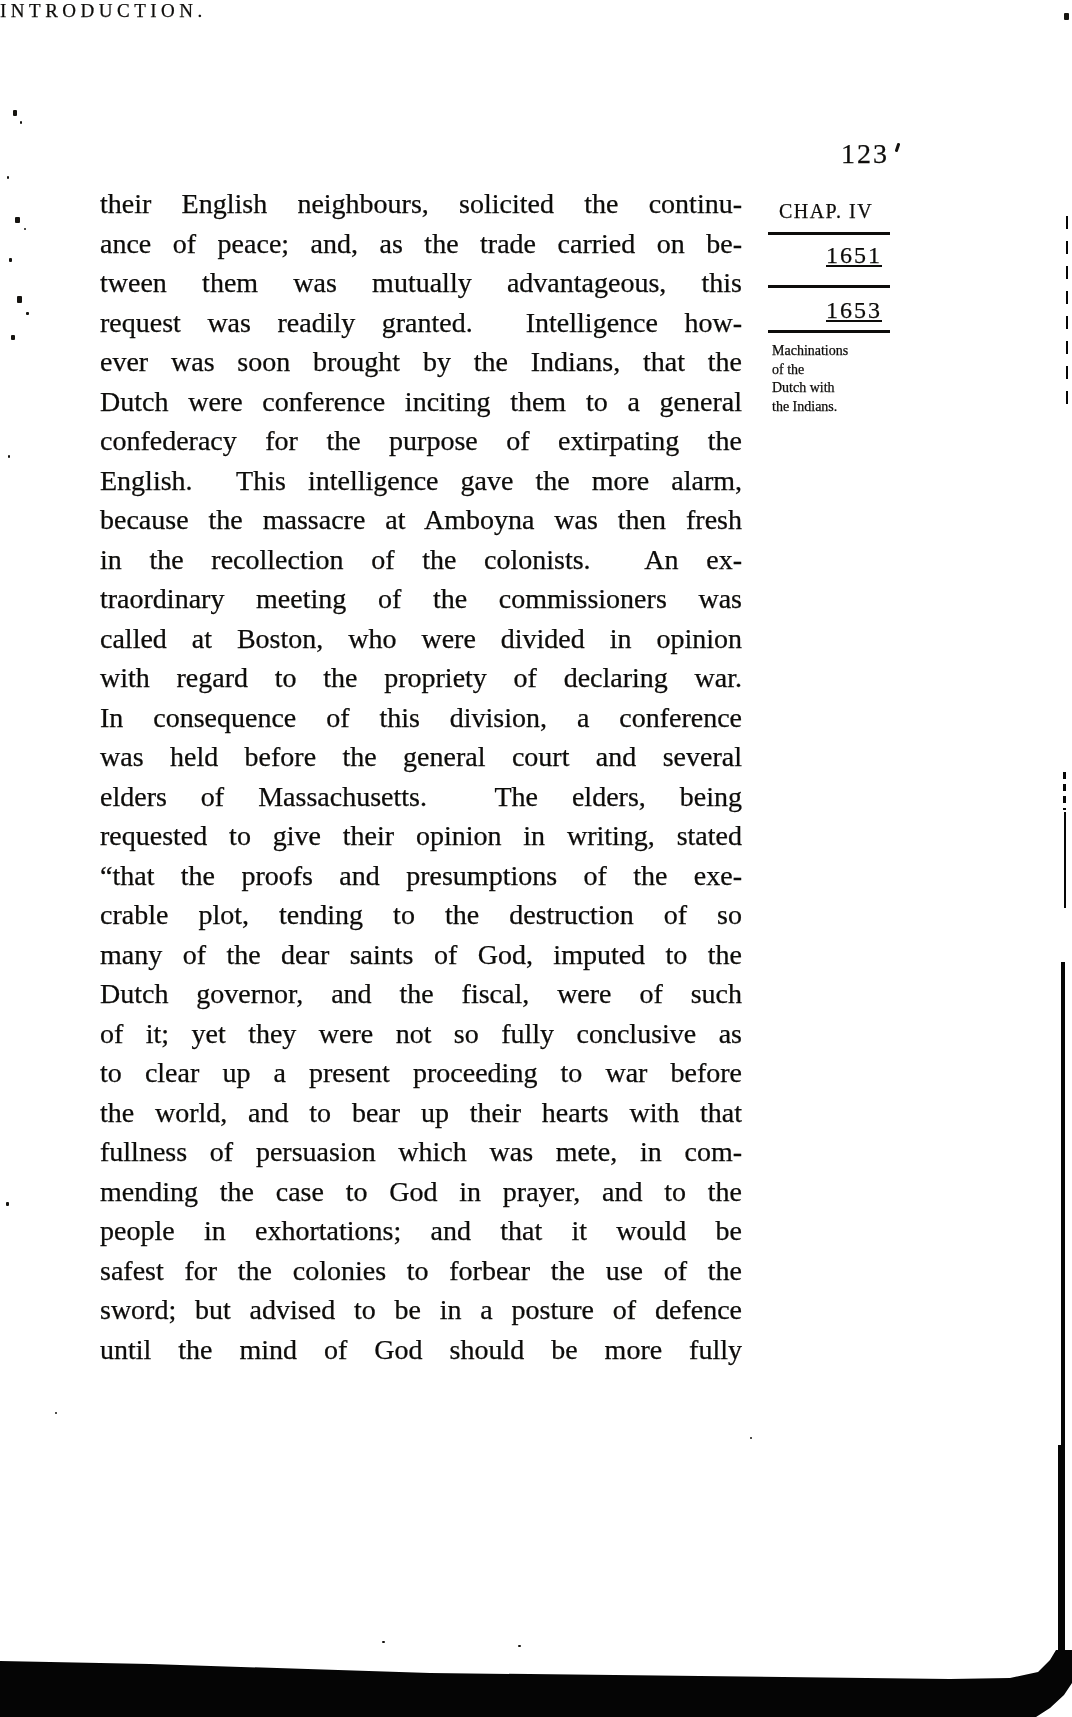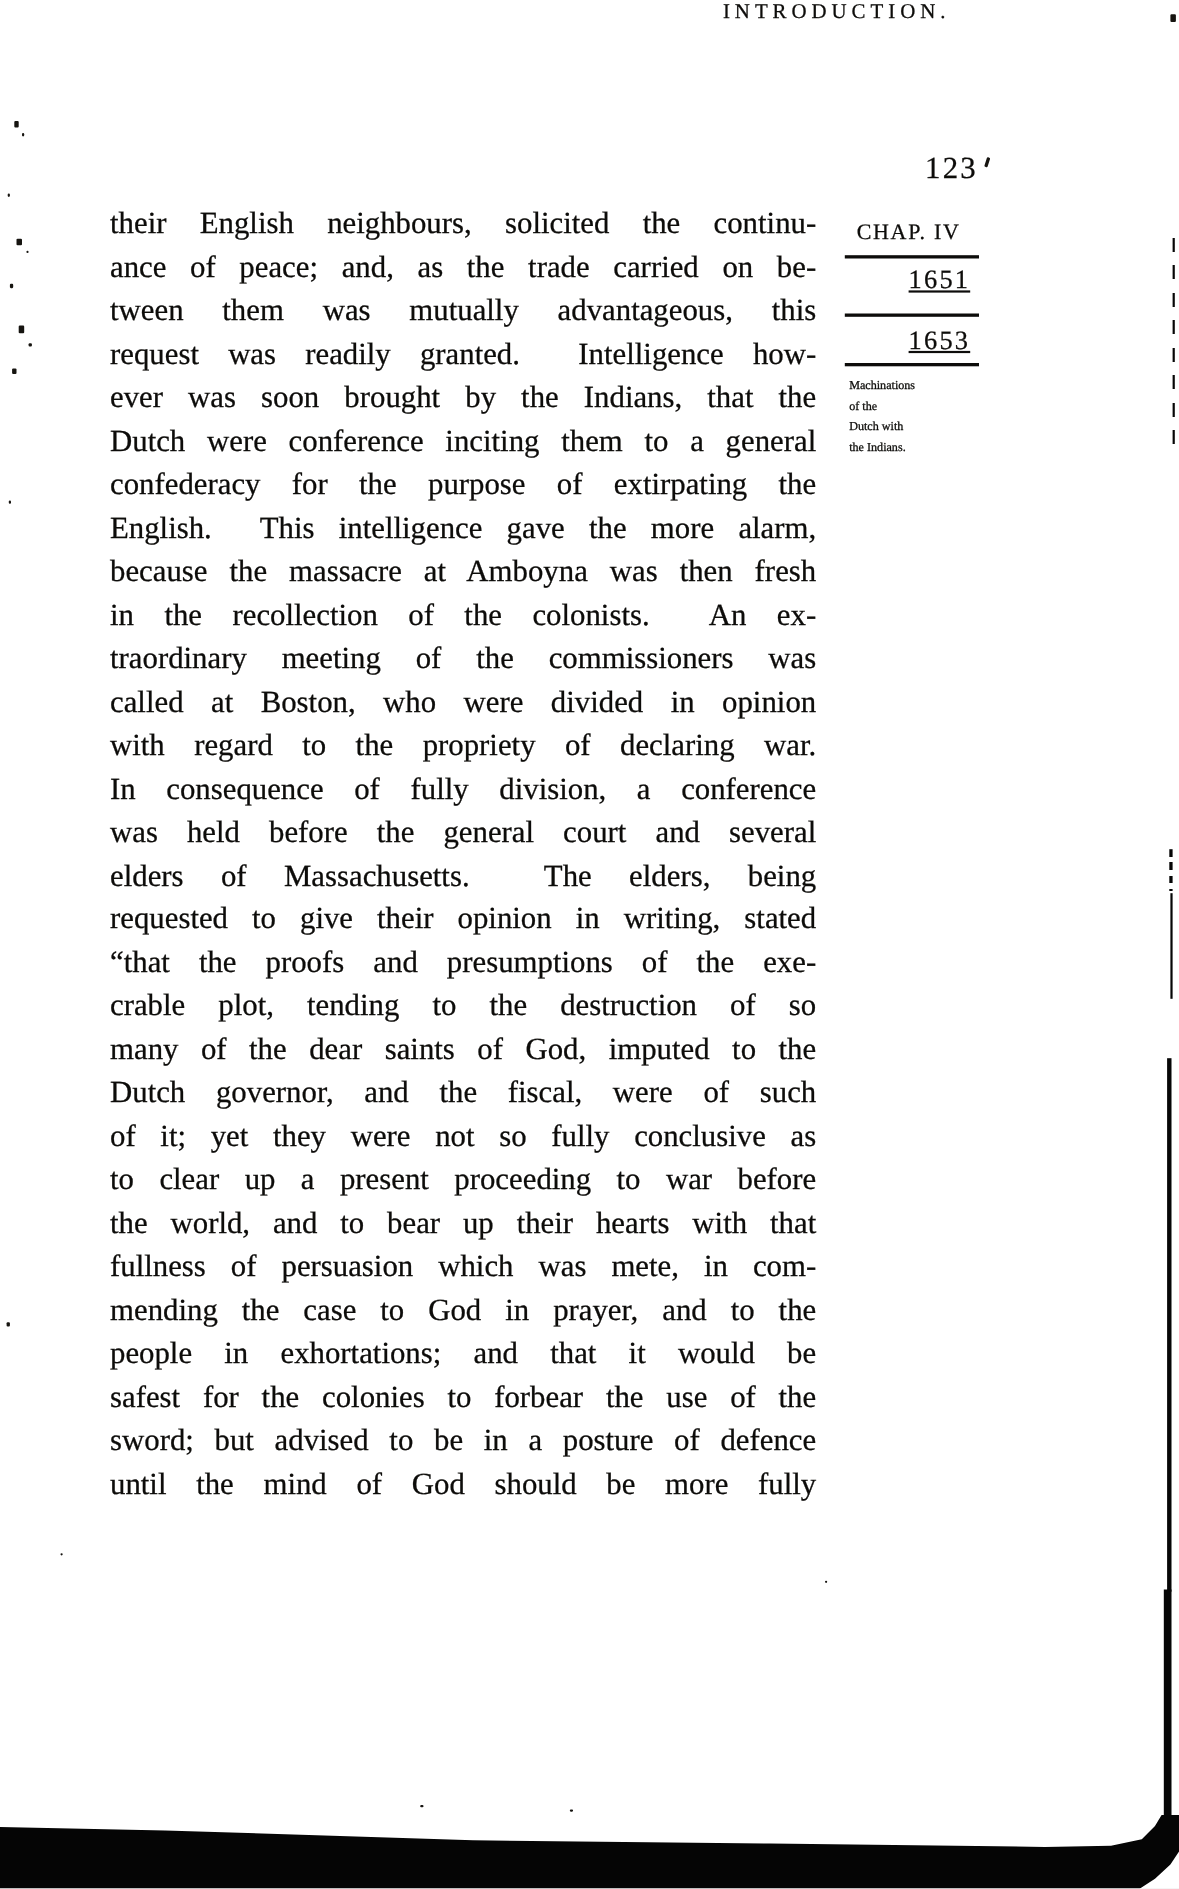--- a/index.html
+++ b/index.html
@@ -8,24 +8,23 @@
     width:1072px;height:1717px;
     background:#ffffff;
     overflow:hidden;
     font-family:"Liberation Serif","DejaVu Serif",serif;
     color:#0d0c0a;
     -webkit-text-stroke:0.25px currentColor;
   }
   
   .running-title{
     position:absolute;left:0;top:147;width:844px;
-    text-align:right;
+    text-align:left;
     font-size:19px;letter-spacing:4.5px;
     color:#0d0c0a;
-    padding-left:20px;
   }
   .page-number{
     position:absolute;left:841px;top:138px;
     font-size:28px;letter-spacing:2px;text-align:right;
   }
   
   .body-block{
     position:absolute;left:100px;top:184px;width:642px;
   }
   .bodyline{
@@ -54,21 +53,21 @@
     position:absolute;left:0;width:112px;
     text-align:right;
     font-size:24px;letter-spacing:2px;text-decoration:underline;
   }
   .y1{top:42px;}
   .y2{top:97px;}
   .sidenote{
     position:absolute;left:2px;top:142px;width:124px;
   }
   .sidenote-line{
-    font-size:11px;line-height:18.5px;font-family:Liberation Serif, serif;
+    font-size:14px;line-height:18.5px;font-family:Liberation Serif, serif;
   }
   
   .edge-line{position:absolute;background:#060606;}
   .edge-dashed{
     position:absolute;
     background:repeating-linear-gradient(to bottom,#060606 0 13px,transparent 13px 25px);
   }
   .bottom-band{
     position:absolute;left:0;top:1650px;width:1072px;height:67px;
     background:#050505;
@@ -93,21 +92,21 @@
       <div class="bodyline">request was readily granted.&nbsp; Intelligence how-</div>
       <div class="bodyline">ever was soon brought by the Indians, that the</div>
       <div class="bodyline">Dutch were conference inciting them to a general</div>
       <div class="bodyline">confederacy for the purpose of extirpating the</div>
       <div class="bodyline">English.&nbsp; This intelligence gave the more alarm,</div>
       <div class="bodyline">because the massacre at Amboyna was then fresh</div>
       <div class="bodyline">in the recollection of the colonists.&nbsp; An ex-</div>
       <div class="bodyline">traordinary meeting of the commissioners was</div>
       <div class="bodyline">called at Boston, who were divided in opinion</div>
       <div class="bodyline">with regard to the propriety of declaring war.</div>
-      <div class="bodyline">In consequence of fully division, a conference</div>
+      <div class="bodyline">In consequence of this division, a conference</div>
       <div class="bodyline">was held before the general court and several</div>
       <div class="bodyline">elders of Massachusetts.&nbsp; The elders, being</div>
       <div class="bodyline">requested to give their opinion in writing, stated</div>
       <div class="bodyline">“that the proofs and presumptions of the exe-</div>
       <div class="bodyline">crable plot, tending to the destruction of so</div>
       <div class="bodyline">many of the dear saints of God, imputed to the</div>
       <div class="bodyline">Dutch governor, and the fiscal, were of such</div>
       <div class="bodyline">of it; yet they were not so fully conclusive as</div>
       <div class="bodyline">to clear up a present proceeding to war before</div>
       <div class="bodyline">the world, and to bear up their hearts with that</div>

